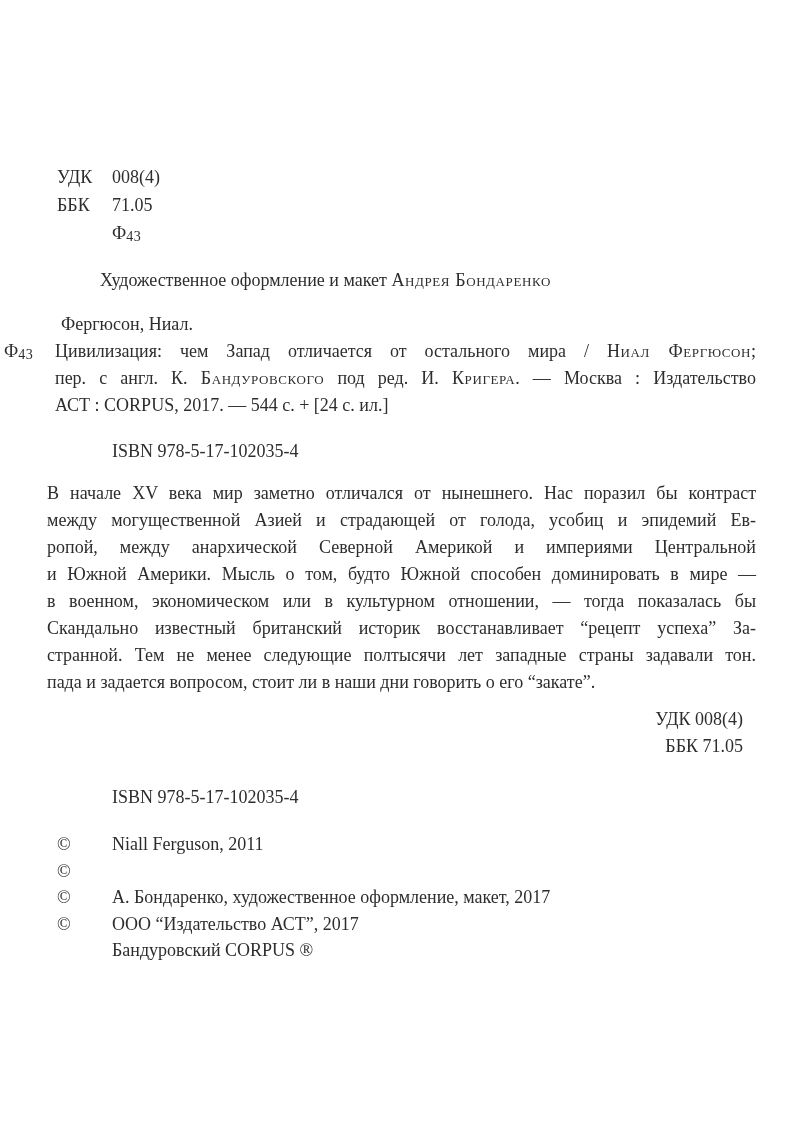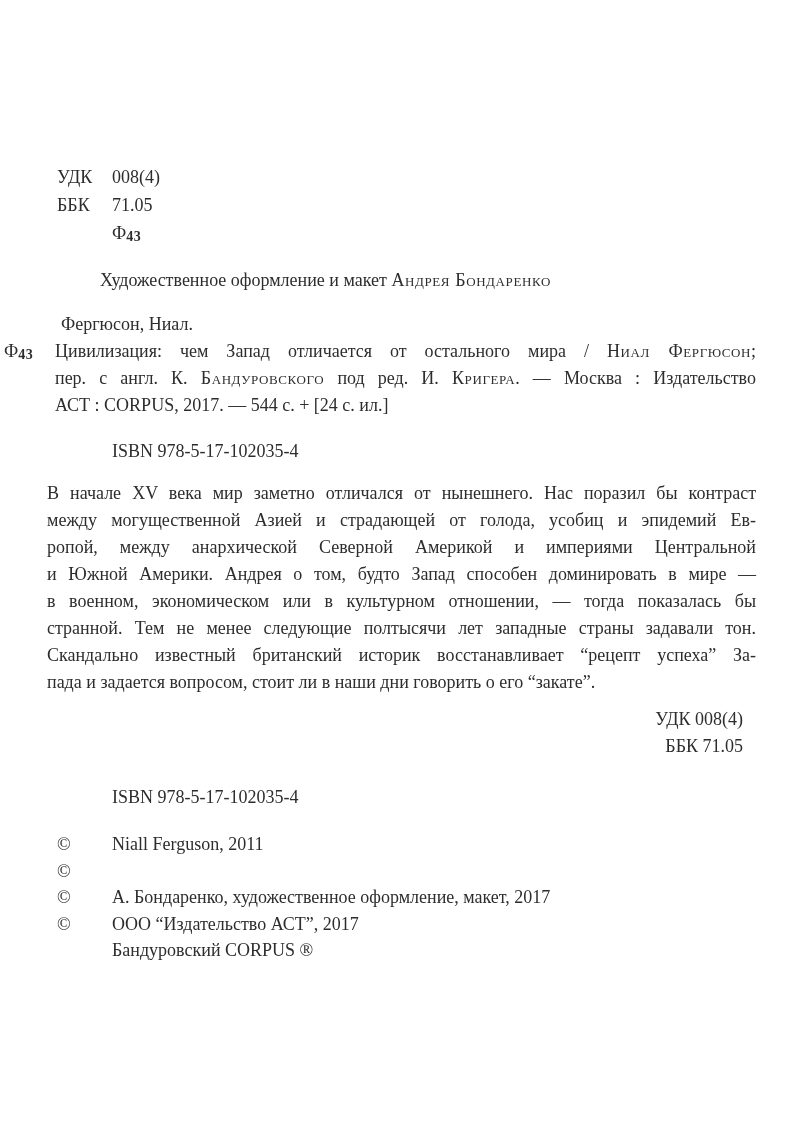--- a/index.html
+++ b/index.html
@@ -27,21 +27,20 @@
   }
   .class-top .row { display: flex; }
   .class-top .label { width: 55px; }
 
   
   .os {
     font-size: 0.78em;
     position: relative;
     top: 0.17em;
     letter-spacing: 0.5px;
-    font-weight: bold;
   }
 
   
   .sc {
     font-variant: small-caps;
     letter-spacing: 0.6px;
   }
 
   .design-credit {
     left: 100px;
@@ -140,24 +139,24 @@
     </div>
     <div>АСТ : CORPUS, 2017. — 544 с. + [24 с. ил.]</div>
   </div>
 
   <div class="abs isbn-top">ISBN 978-5-17-102035-4</div>
 
   <div class="abs annotation">
     <div class="just">В начале XV века мир заметно отличался от нынешнего. Нас поразил бы контраст</div>
     <div class="just">между могущественной Азией и страдающей от голода, усобиц и эпидемий Ев-</div>
     <div class="just">ропой, между анархической Северной Америкой и империями Центральной</div>
-    <div class="just">и Южной Америки. Андрея о том, будто Запад способен доминировать в мире —</div>
+    <div class="just">и Южной Америки. Мысль о том, будто Южной способен доминировать в мире —</div>
     <div class="just">в военном, экономическом или в культурном отношении, — тогда показалась бы</div>
+    <div class="just">Скандально известный британский историк восстанавливает “рецепт успеха” За-</div>
     <div class="just">странной. Тем не менее следующие полтысячи лет западные страны задавали тон.</div>
-    <div class="just">Скандально известный британский историк восстанавливает “рецепт успеха” За-</div>
     <div>пада и задается вопросом, стоит ли в наши дни говорить о его “закате”.</div>
   </div>
 
   <div class="abs class-bottom">
     <div>УДК 008(4)</div>
     <div>ББК 71.05</div>
   </div>
 
   <div class="abs isbn-bottom">ISBN 978-5-17-102035-4</div>
 

